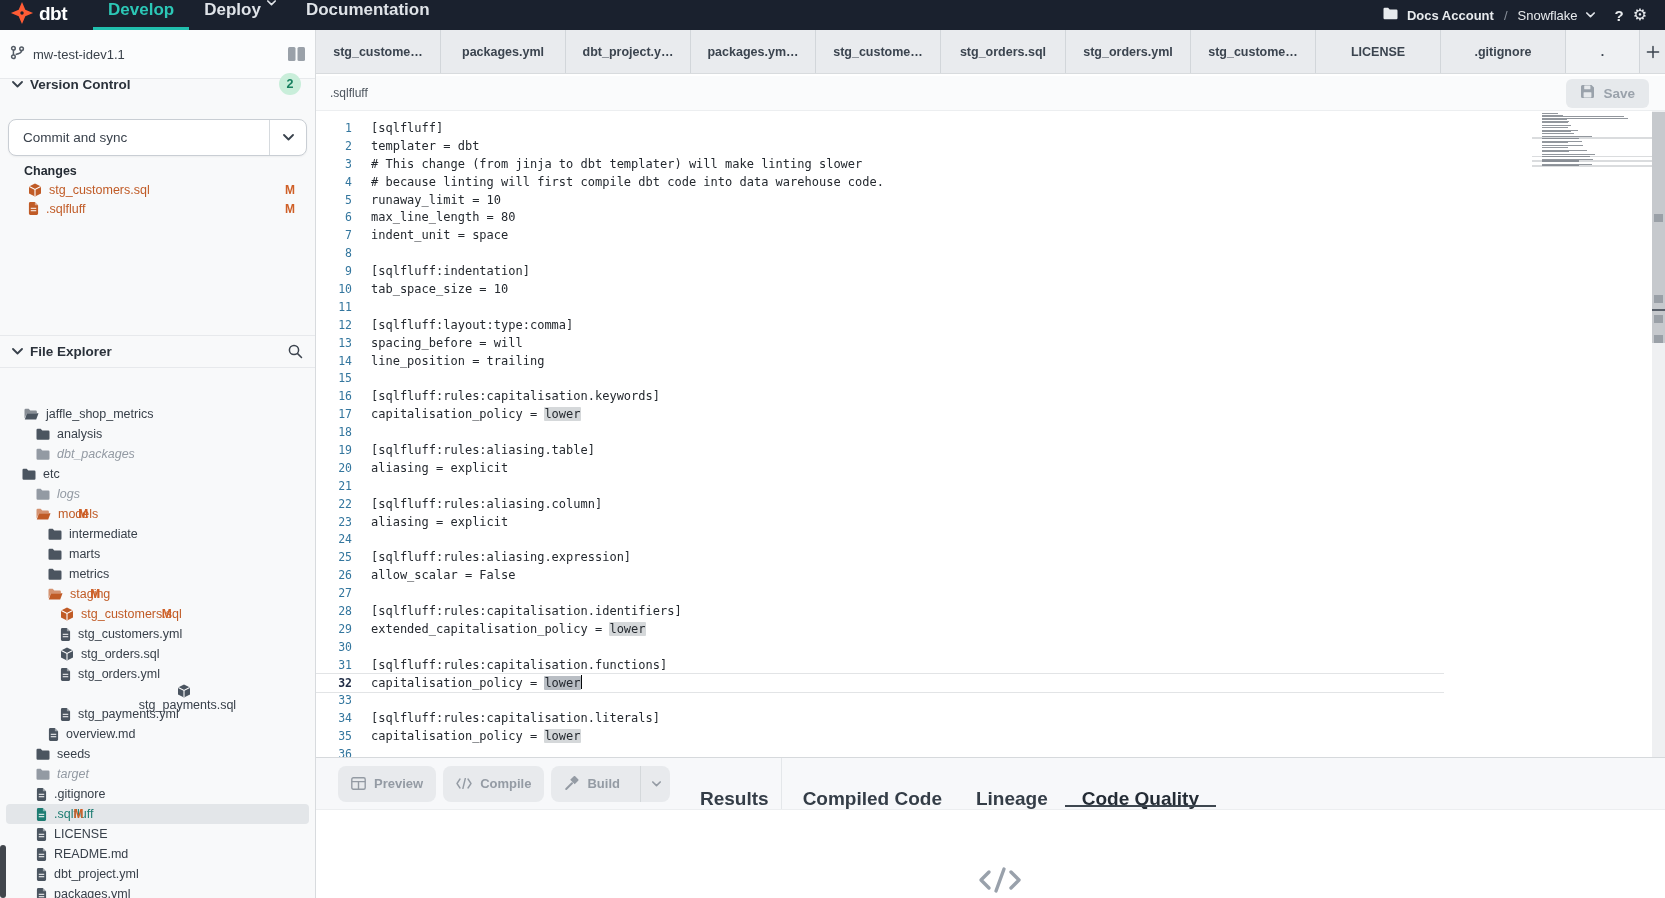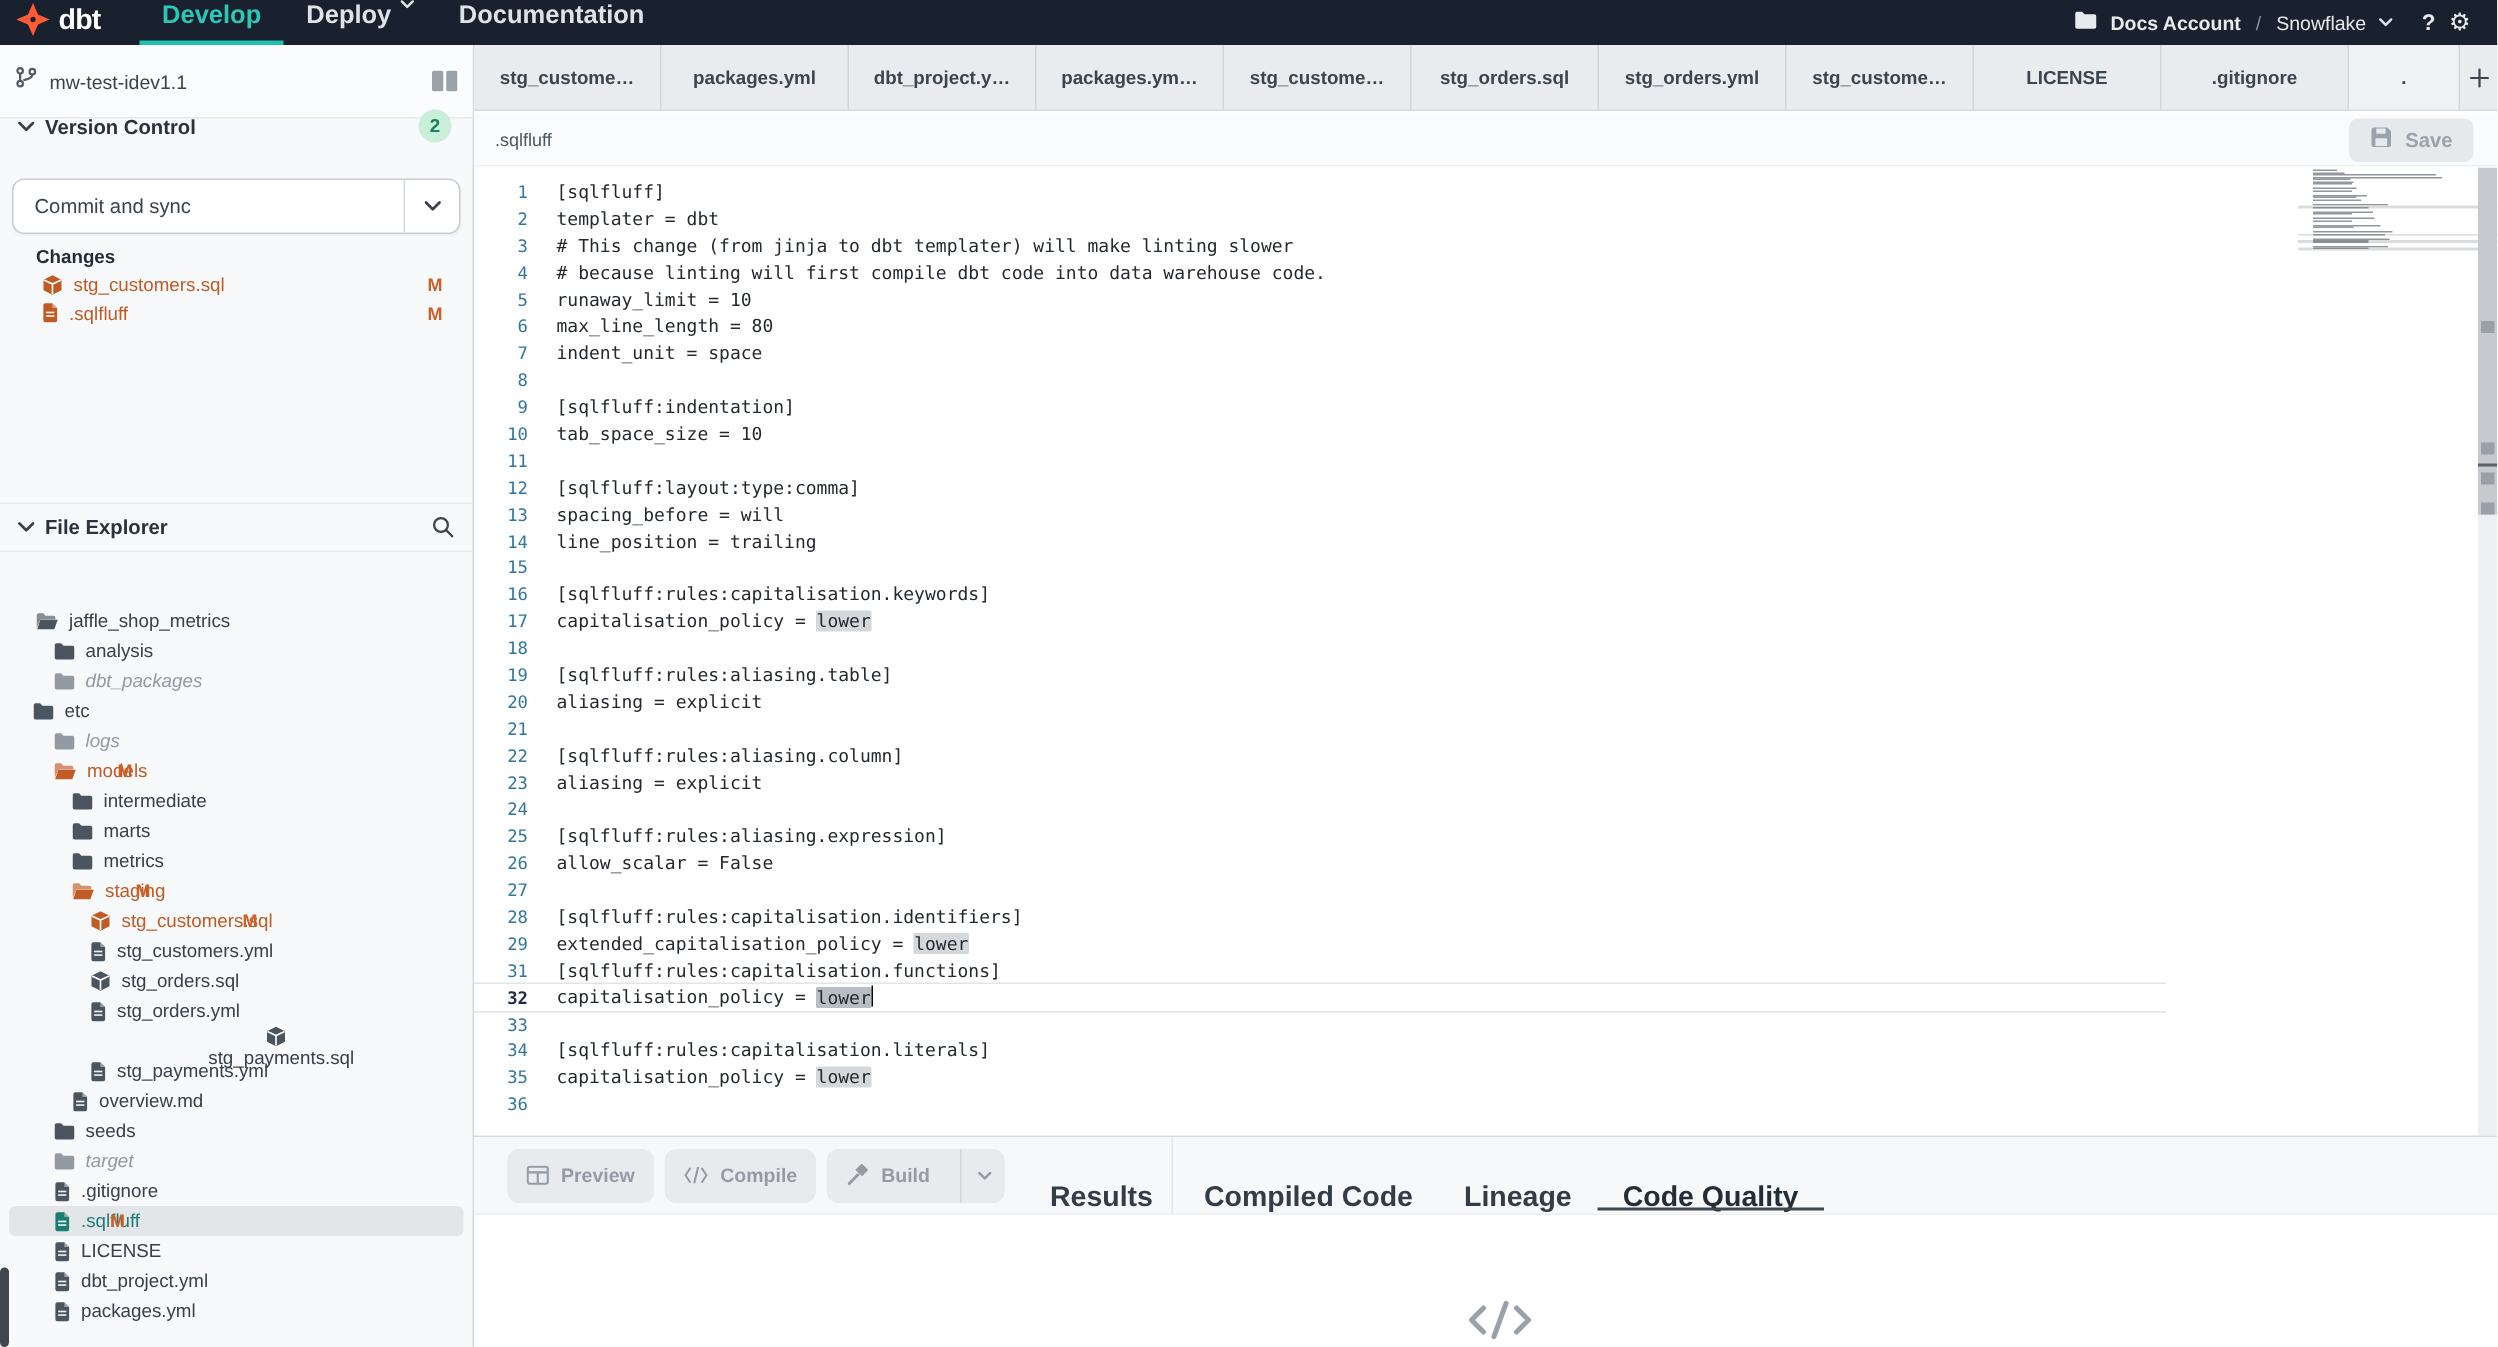--- a/index.html
+++ b/index.html
@@ -434,20 +434,31 @@
         </div>
         <div class="trow c-dark" style="padding-left: 36px;">
           <span class="ticon">
             <svg width="11" height="13" viewBox="0 0 12 14">
               <path fill="currentColor" d="M1 1.5 A1.5 1.5 0 0 1 2.5 0 h5 L11 3.5 v9 a1.5 1.5 0 0 1 -1.5 1.5 h-7 A1.5 1.5 0 0 1 1 12.5 z"></path>
               <path d="M7.5 0 v3.5 h3.5 z" fill="rgba(255,255,255,0.45)"></path>
               <rect x="3" y="6.2" width="6" height="1.2" fill="#fff" opacity=".9"></rect>
               <rect x="3" y="8.8" width="6" height="1.2" fill="#fff" opacity=".9"></rect>
             </svg>
           </span>
+          <span class="tlabel">README.md</span>
+        </div>
+        <div class="trow c-dark" style="padding-left: 36px;">
+          <span class="ticon">
+            <svg width="11" height="13" viewBox="0 0 12 14">
+              <path fill="currentColor" d="M1 1.5 A1.5 1.5 0 0 1 2.5 0 h5 L11 3.5 v9 a1.5 1.5 0 0 1 -1.5 1.5 h-7 A1.5 1.5 0 0 1 1 12.5 z"></path>
+              <path d="M7.5 0 v3.5 h3.5 z" fill="rgba(255,255,255,0.45)"></path>
+              <rect x="3" y="6.2" width="6" height="1.2" fill="#fff" opacity=".9"></rect>
+              <rect x="3" y="8.8" width="6" height="1.2" fill="#fff" opacity=".9"></rect>
+            </svg>
+          </span>
           <span class="tlabel">dbt_project.yml</span>
         </div>
         <div class="trow c-dark" style="padding-left: 36px;">
           <span class="ticon">
             <svg width="11" height="13" viewBox="0 0 12 14">
               <path fill="currentColor" d="M1 1.5 A1.5 1.5 0 0 1 2.5 0 h5 L11 3.5 v9 a1.5 1.5 0 0 1 -1.5 1.5 h-7 A1.5 1.5 0 0 1 1 12.5 z"></path>
               <path d="M7.5 0 v3.5 h3.5 z" fill="rgba(255,255,255,0.45)"></path>
               <rect x="3" y="6.2" width="6" height="1.2" fill="#fff" opacity=".9"></rect>
               <rect x="3" y="8.8" width="6" height="1.2" fill="#fff" opacity=".9"></rect>
             </svg>
@@ -622,20 +633,24 @@
             <span class="num">27</span>
             <span class="codetxt"></span>
           </div>
           <div class="line">
             <span class="num">28</span>
             <span class="codetxt">[sqlfluff:rules:capitalisation.identifiers]</span>
           </div>
           <div class="line">
             <span class="num">29</span>
             <span class="codetxt">extended_capitalisation_policy = <span class="mk">lower</span></span>
+          </div>
+          <div class="line">
+            <span class="num">30</span>
+            <span class="codetxt"></span>
           </div>
           <div class="line">
             <span class="num">31</span>
             <span class="codetxt">[sqlfluff:rules:capitalisation.functions]</span>
           </div>
           <div class="line active">
             <span class="num">32</span>
             <span class="codetxt">capitalisation_policy = <span class="mk">lower</span><span class="caret"></span></span>
           </div>
           <div class="line">

